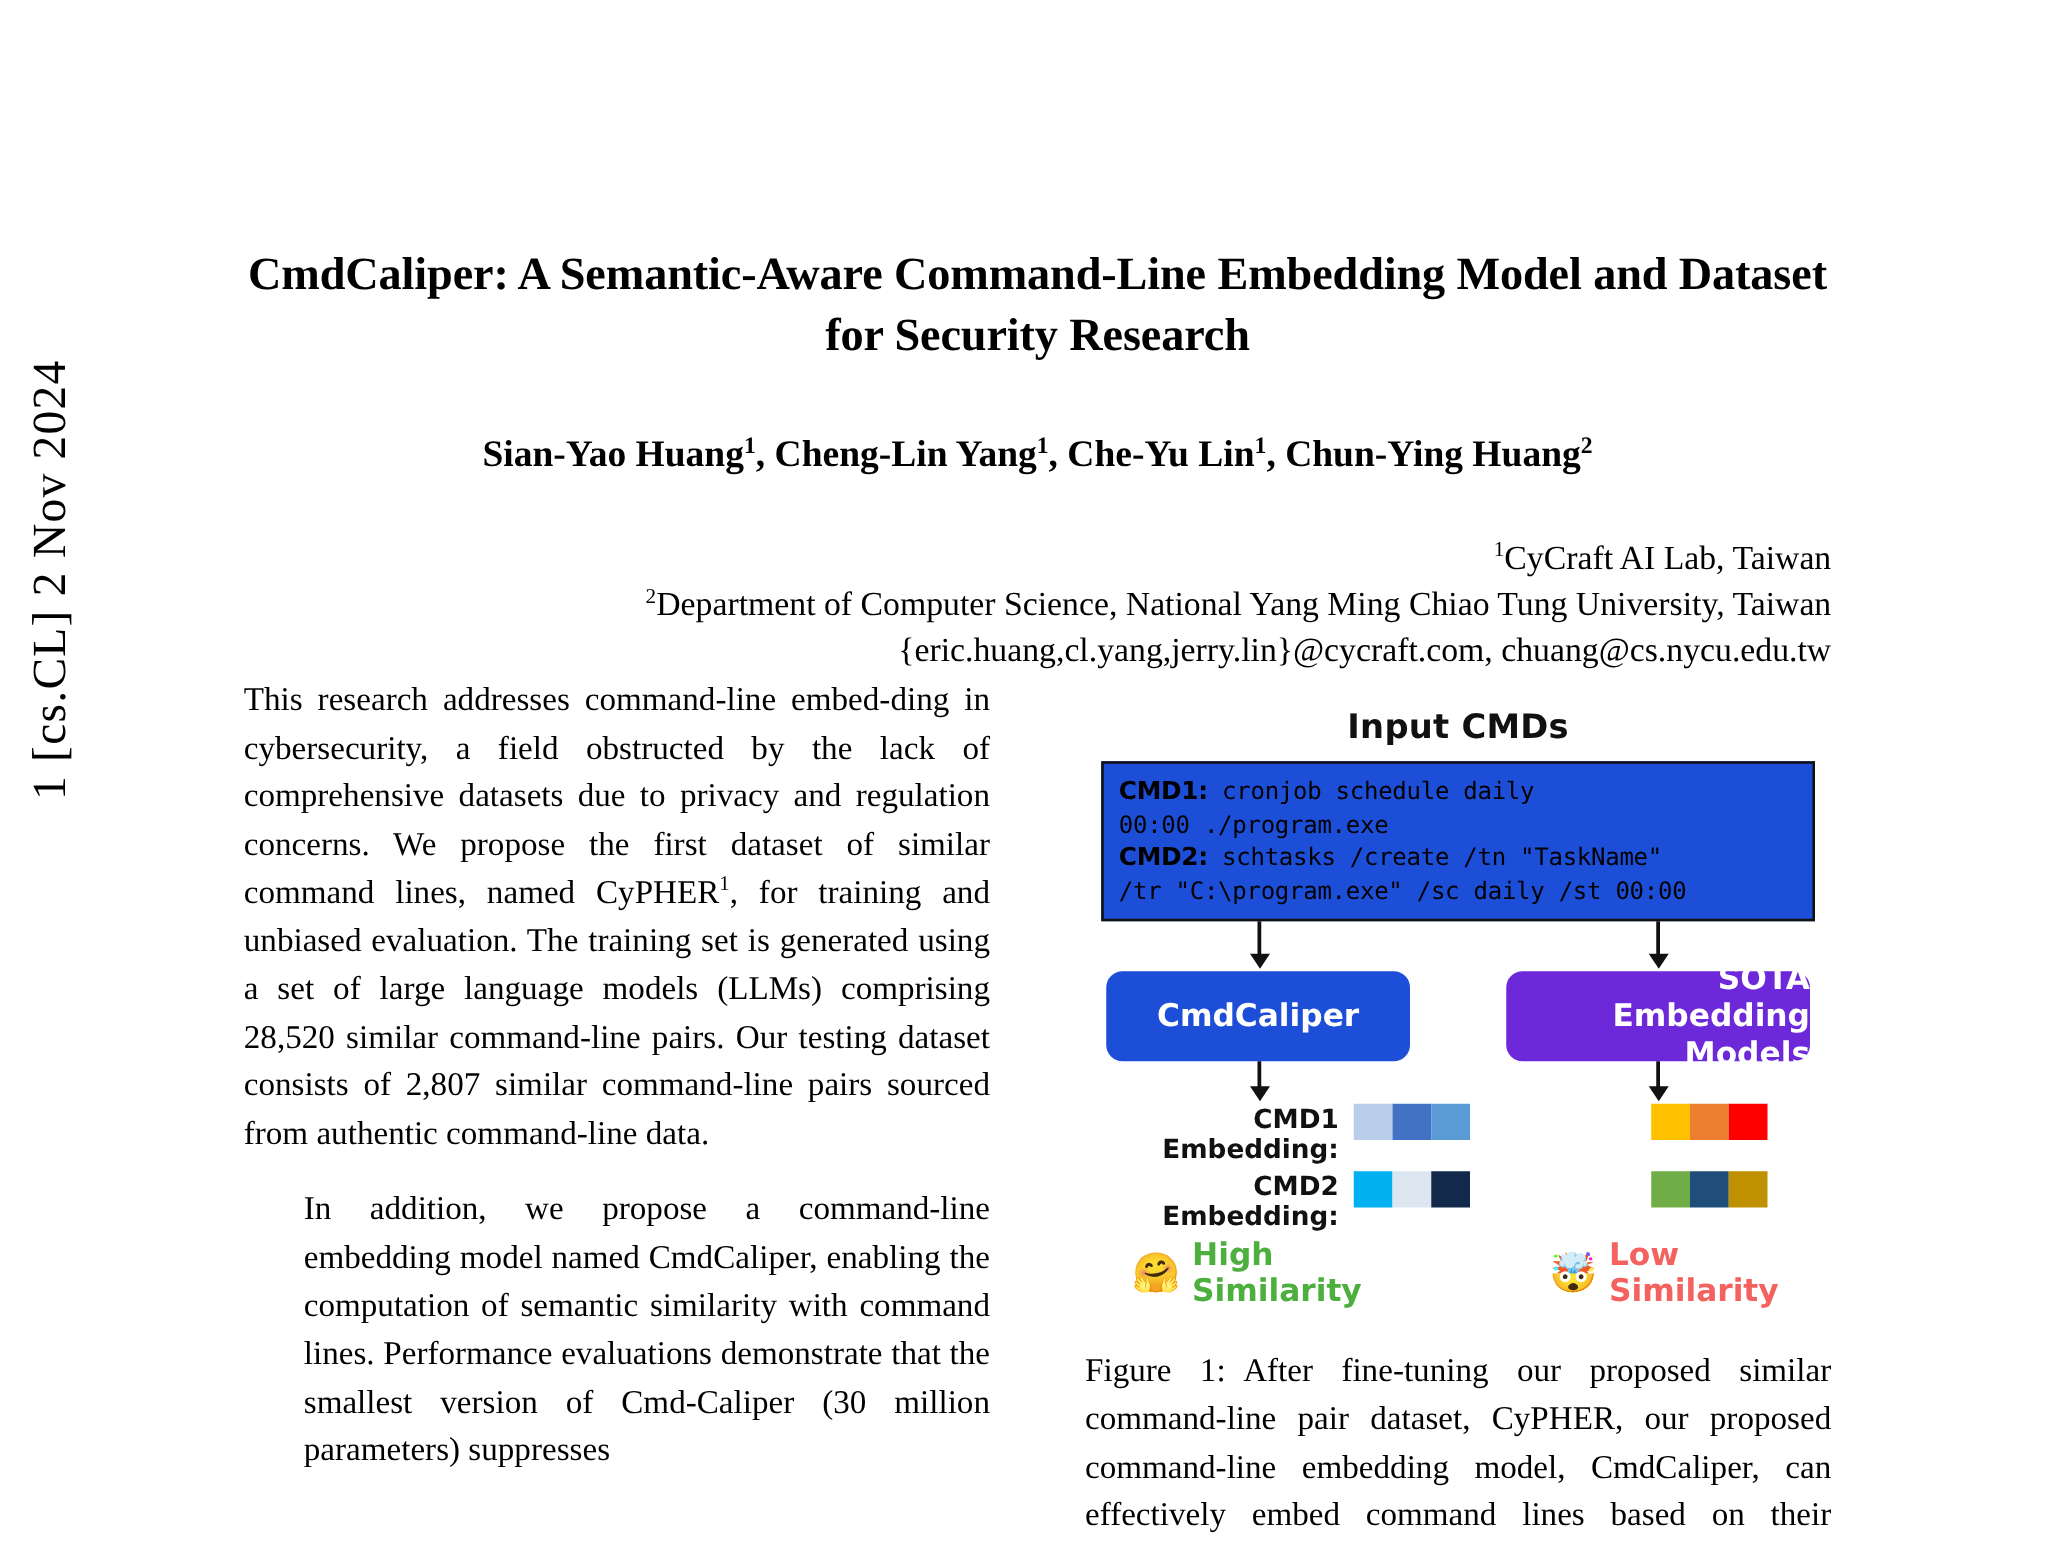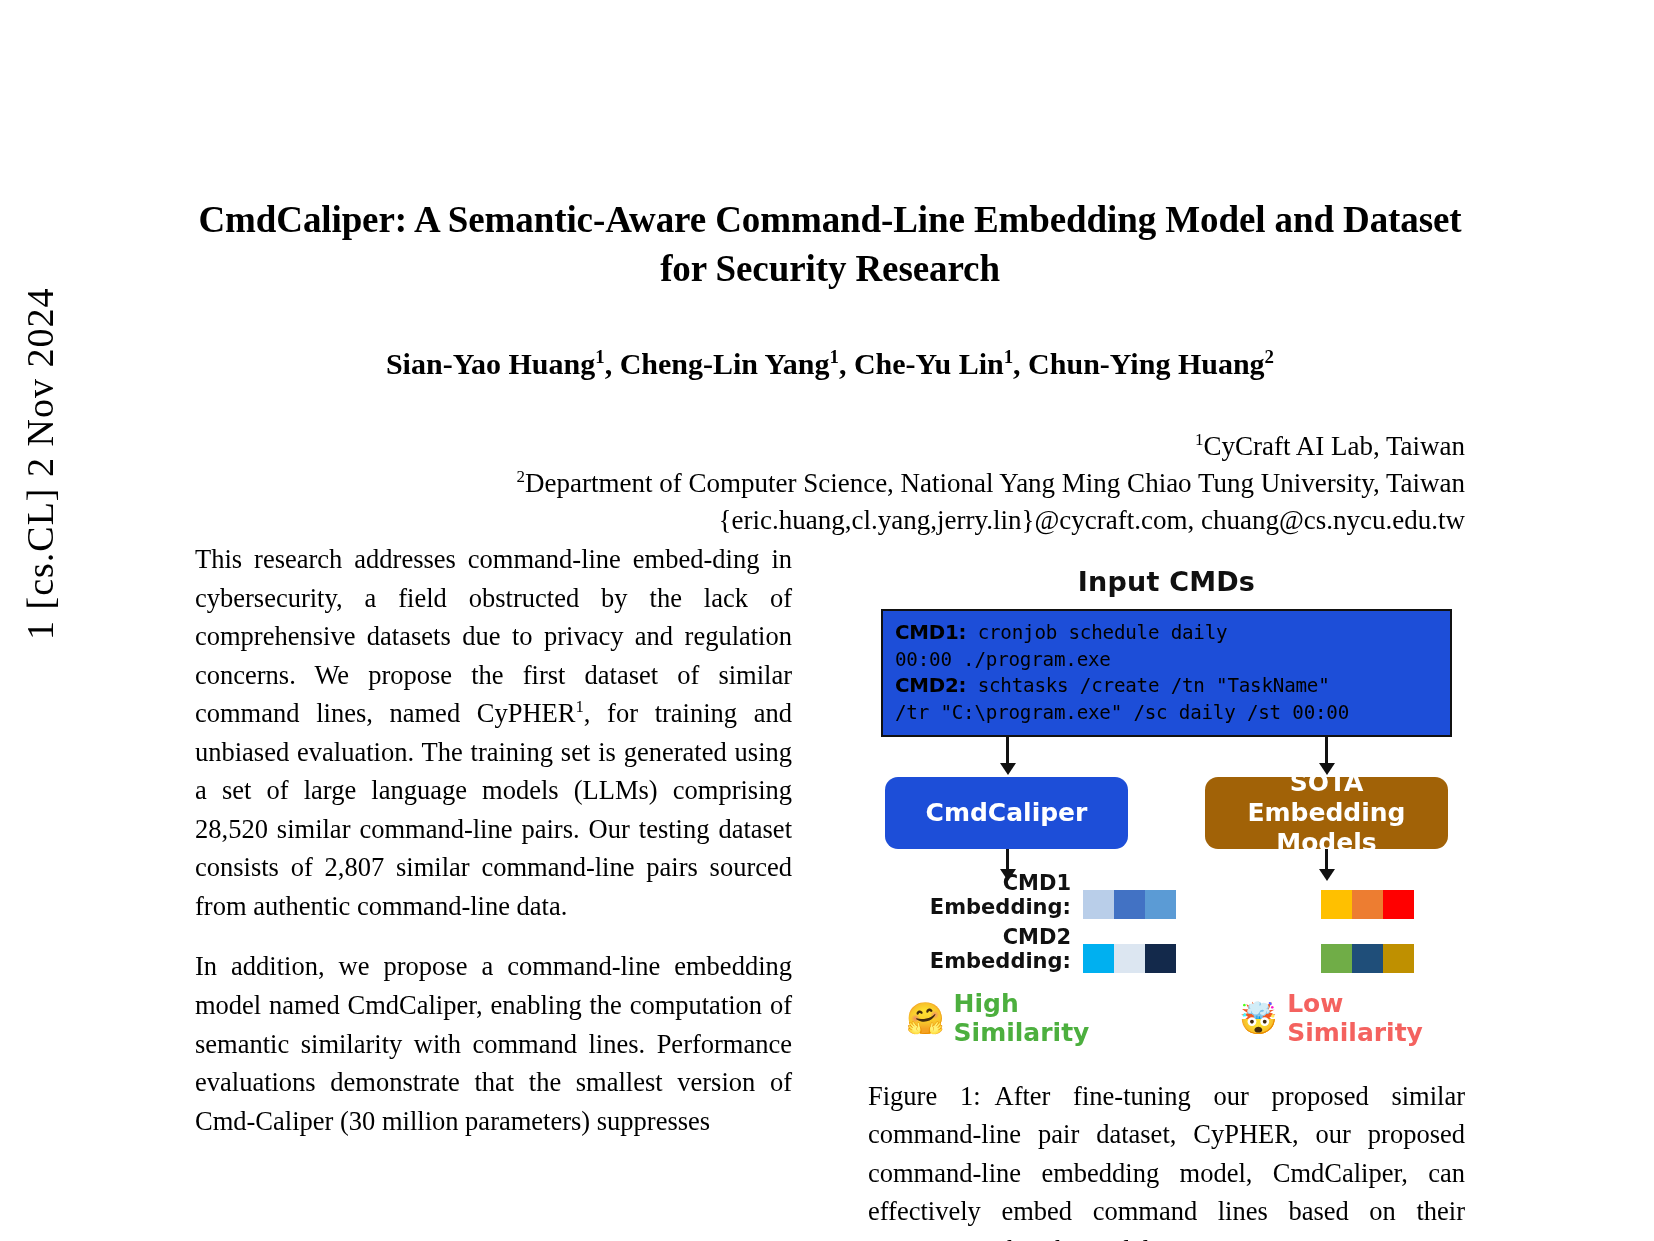--- a/index.html
+++ b/index.html
@@ -87,21 +87,21 @@
   }
 
   .abs-para {
     margin: 0 0 22px 0;
     font-size: 26.5px;
     line-height: 1.455;
     text-align: justify;
     text-justify: inter-word;
     hyphens: manual;
   }
-  .abs-para:last-child { margin-bottom: 0; }
+  .abs-para:last-child { margin-bottom: 0; margin-left: 48px; }
 
   
   #figure { width: 597px; }
 
   #fig-title {
     text-align: center;
     font-family: "DejaVu Sans", "Liberation Sans", sans-serif;
     font-weight: bold;
     font-size: 27px;
     letter-spacing: 0.2px;
@@ -169,21 +169,21 @@
     line-height: 1.2;
     display: flex;
     align-items: center;
     justify-content: center;
     text-align: center;
     height: 72px;
   }
 
   .emb-row {
     display: flex;
-    align-items: flex-end;
+    align-items: flex-start;
     margin-top: 0;
     height: 36px;
   }
   .emb-label {
     font-family: "DejaVu Sans", "Liberation Sans", sans-serif;
     font-weight: bold;
     font-size: 21px;
     width: 215px;
     text-align: right;
     padding-right: 12px;
@@ -262,21 +262,21 @@
 
         <div class="arrow-row">
           <div class="arrow" style="left:138px; height:28px;"></div>
           <div class="arrow" style="left:457px; height:28px;"></div>
         </div>
 
         <div class="model-row">
           <div class="model-box" id="model-left" style="background: #1d4ed8;">
             <span>CmdCaliper</span>
           </div>
-          <div class="model-box" id="model-right" style="background: #a16207;">
+          <div class="model-box" id="model-right" style="background: #6d28d9; text-align: right;">
             <span>
               <span>SOTA</span><br>
               <span>Embedding Models</span>
             </span>
           </div>
         </div>
 
         <div class="arrow-row" style="height:34px;">
           <div class="arrow" style="left:138px; height:22px;"></div>
           <div class="arrow" style="left:457px; height:22px;"></div>

